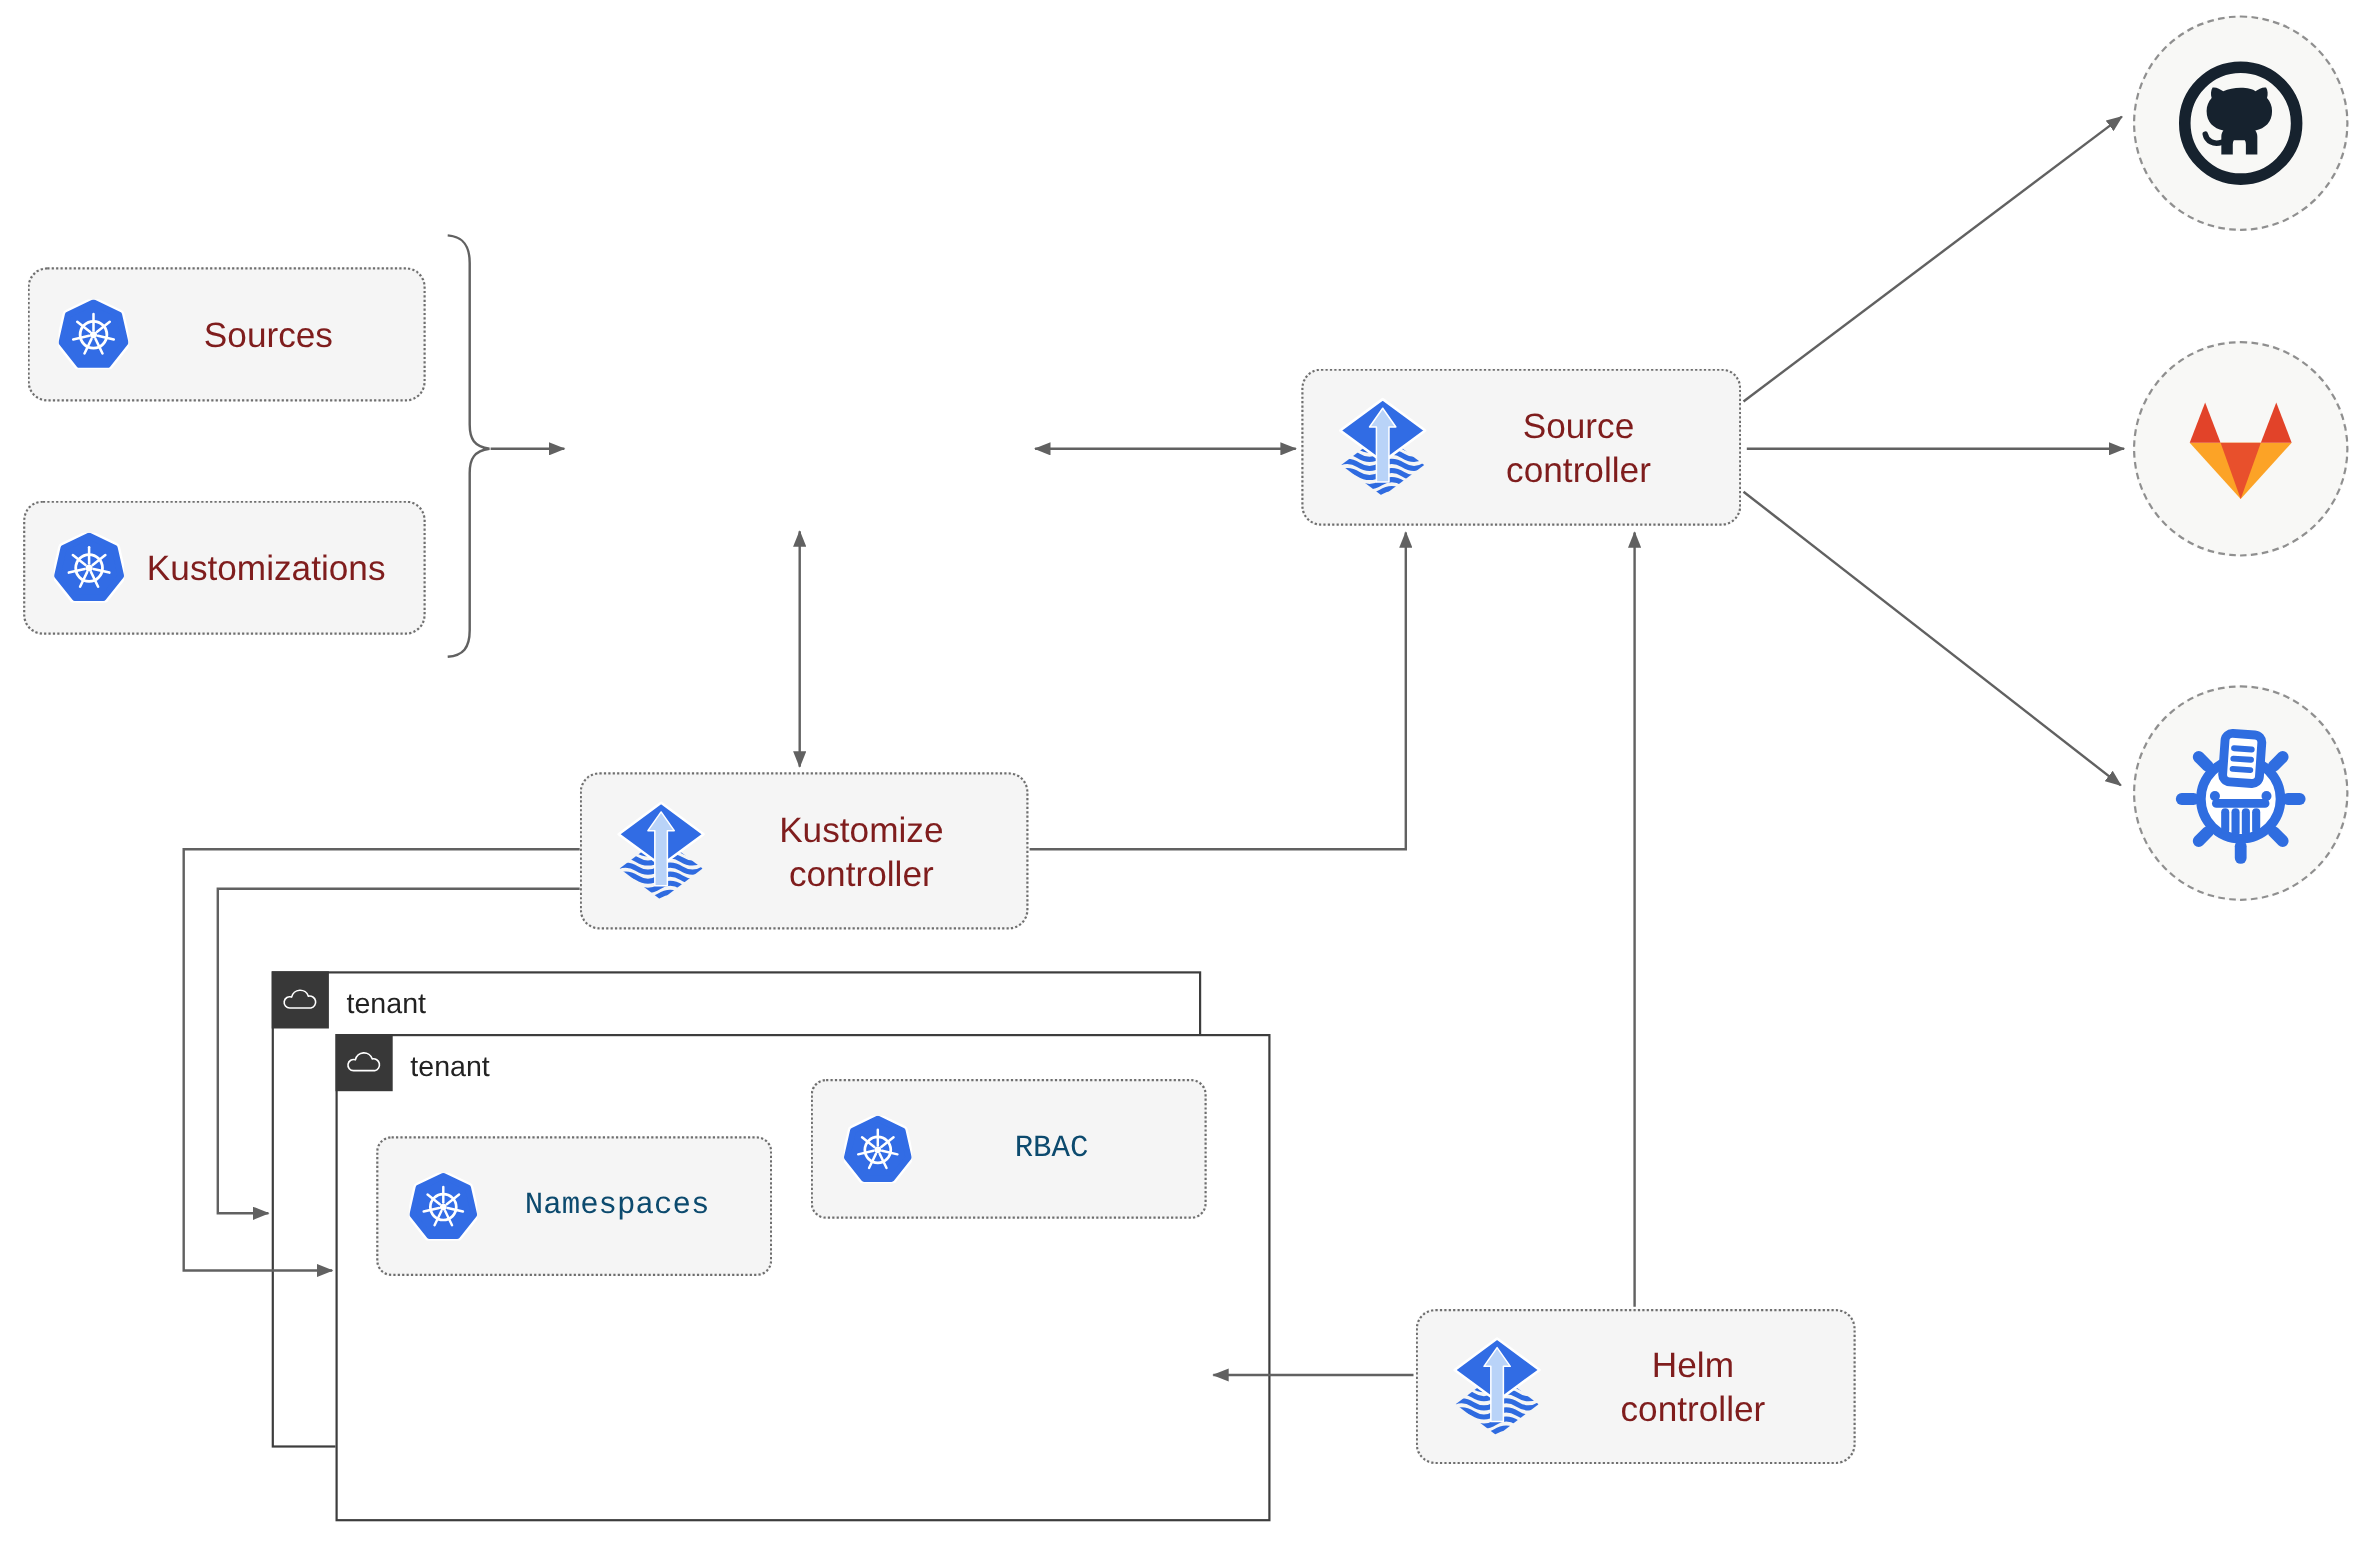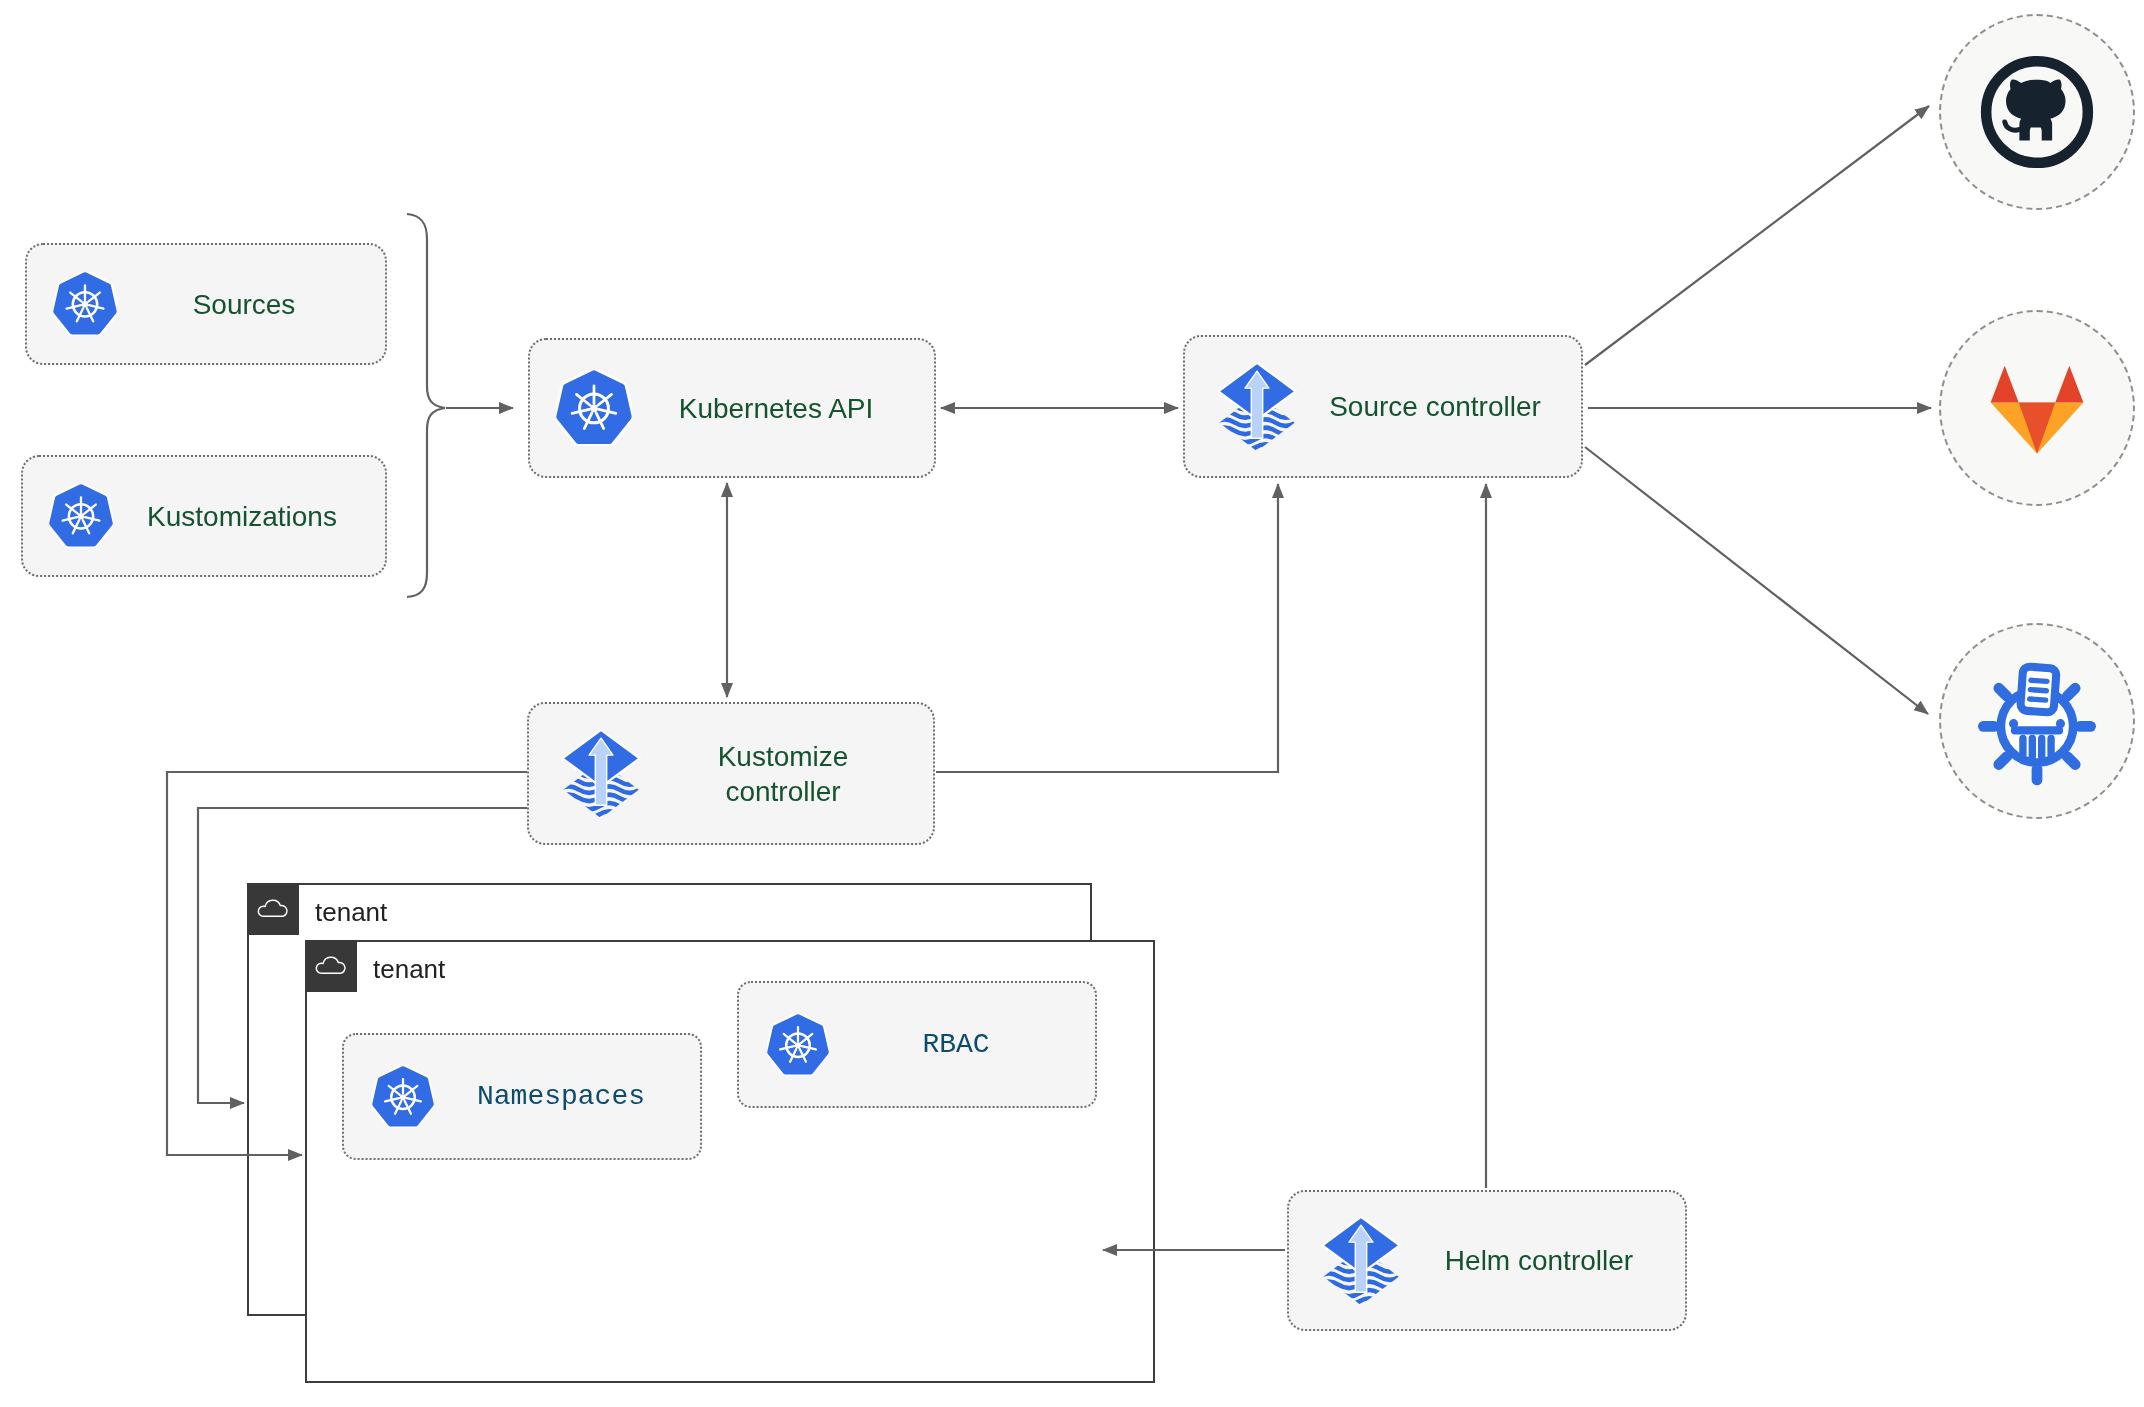--- a/index.html
+++ b/index.html
@@ -2,21 +2,21 @@
 <html><head>
 <meta charset="utf-8">
 <style>
   html,body{margin:0;padding:0;background:#ffffff;font-family:"Liberation Sans",sans-serif;}
   .canvas{position:relative;width:2144px;height:1407px;background:#ffffff;overflow:hidden;}
 
   .node{position:absolute;background:#f5f5f5;border:2px dotted #6e6e6e;border-radius:18px;
         display:flex;align-items:center;box-sizing:border-box;z-index:5;}
   .node .nicon{display:flex;align-items:center;justify-content:center;padding-left:26px;flex:0 0 auto;}
   .node .label{flex:1;display:flex;justify-content:center;align-items:center;
-               font-size:28px;color:#14532d;line-height:1.25;text-align:center;padding-right:14px;}
+               font-size:32px;color:#7f1d1d;line-height:1.25;text-align:center;padding-right:14px;}
   .node .label > span{display:inline-block;}
   .node.wrap2 .label > span{max-width:215px;}
 
   .item{position:absolute;background:#f5f5f5;border:2px dotted #6e6e6e;border-radius:14px;
         display:flex;align-items:center;box-sizing:border-box;z-index:4;}
   .item .nicon{display:flex;align-items:center;justify-content:center;padding-left:28px;flex:0 0 auto;}
   .item .label{flex:1;display:flex;justify-content:center;font-size:28px;color:#0c4a6e;padding-right:12px;font-family:Liberation Mono, monospace;}
 
   .endpoint{position:absolute;width:196px;height:196px;border-radius:50%;background:#f8f8f6;
             border:2px dashed #8f8f8f;display:flex;align-items:center;justify-content:center;
@@ -191,30 +191,20 @@
     <span class="nicon">
       <svg width="64" height="64">
           <use href="#sym-k8s"></use>
         </svg>
       </span>
     <span class="label">
         <span>Kustomizations</span>
       </span>
   </div>
 
-  <div class="node" style="left:528px;top:338px;width:408px;height:140px;">
-    <span class="nicon">
-      <svg width="76" height="76">
-          <use href="#sym-k8s"></use>
-        </svg>
-      </span>
-    <span class="label">
-        <span>Kubernetes API</span>
-      </span>
-  </div>
 
   <div class="node wrap2" style="left:1183px;top:335px;width:400px;height:143px;">
     <span class="nicon">
       <svg width="92" height="96">
           <use href="#sym-flux"></use>
         </svg>
       </span>
     <span class="label">
         <span>Source controller</span>
       </span>

